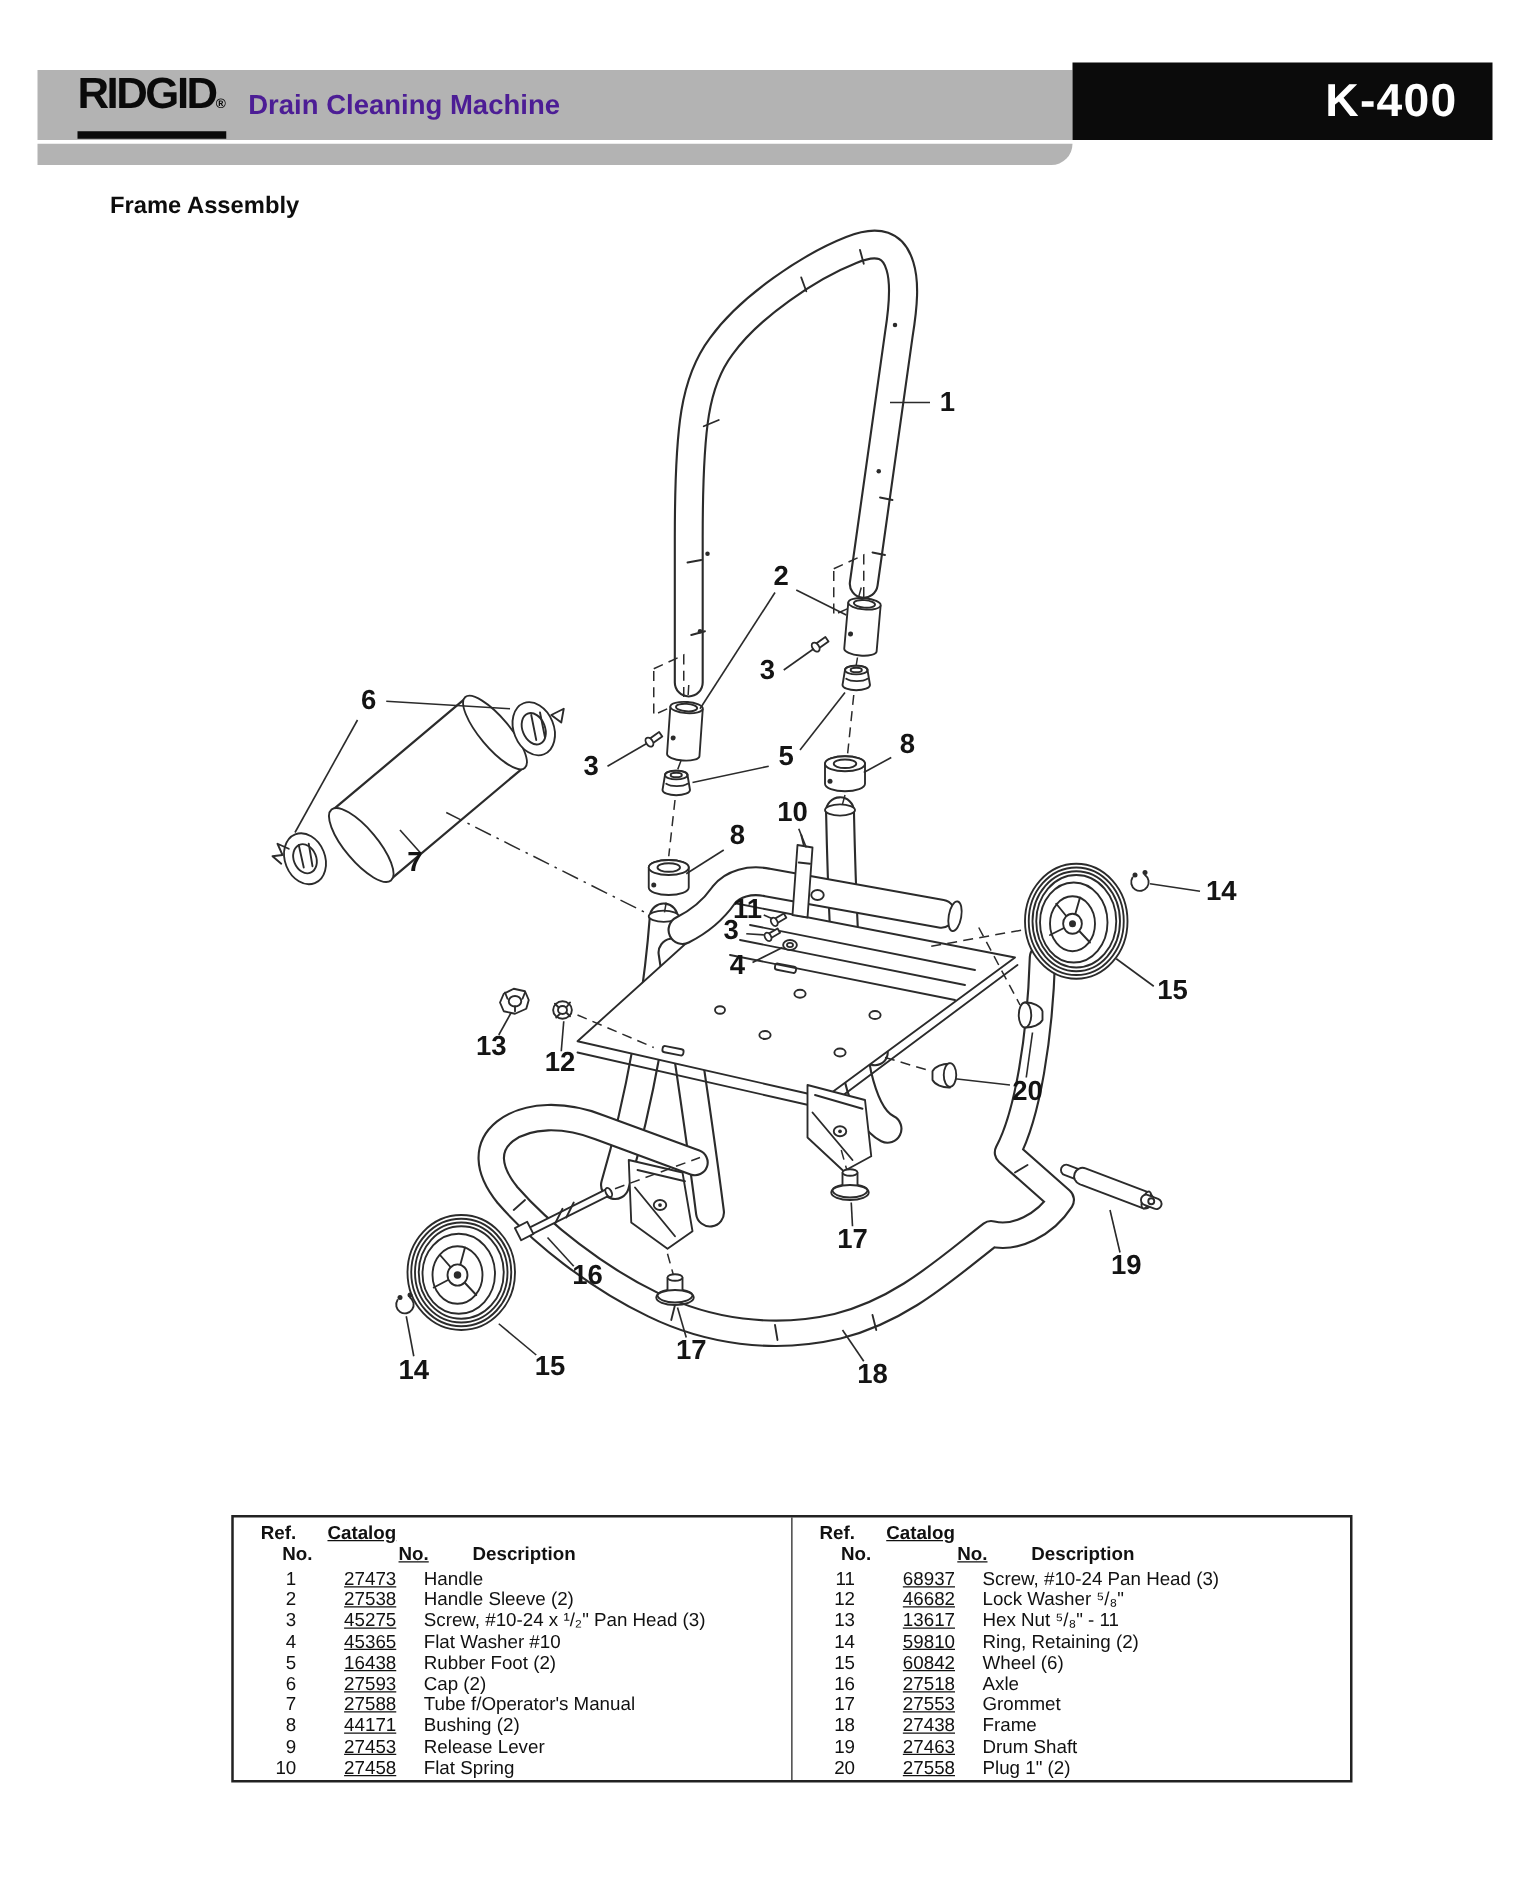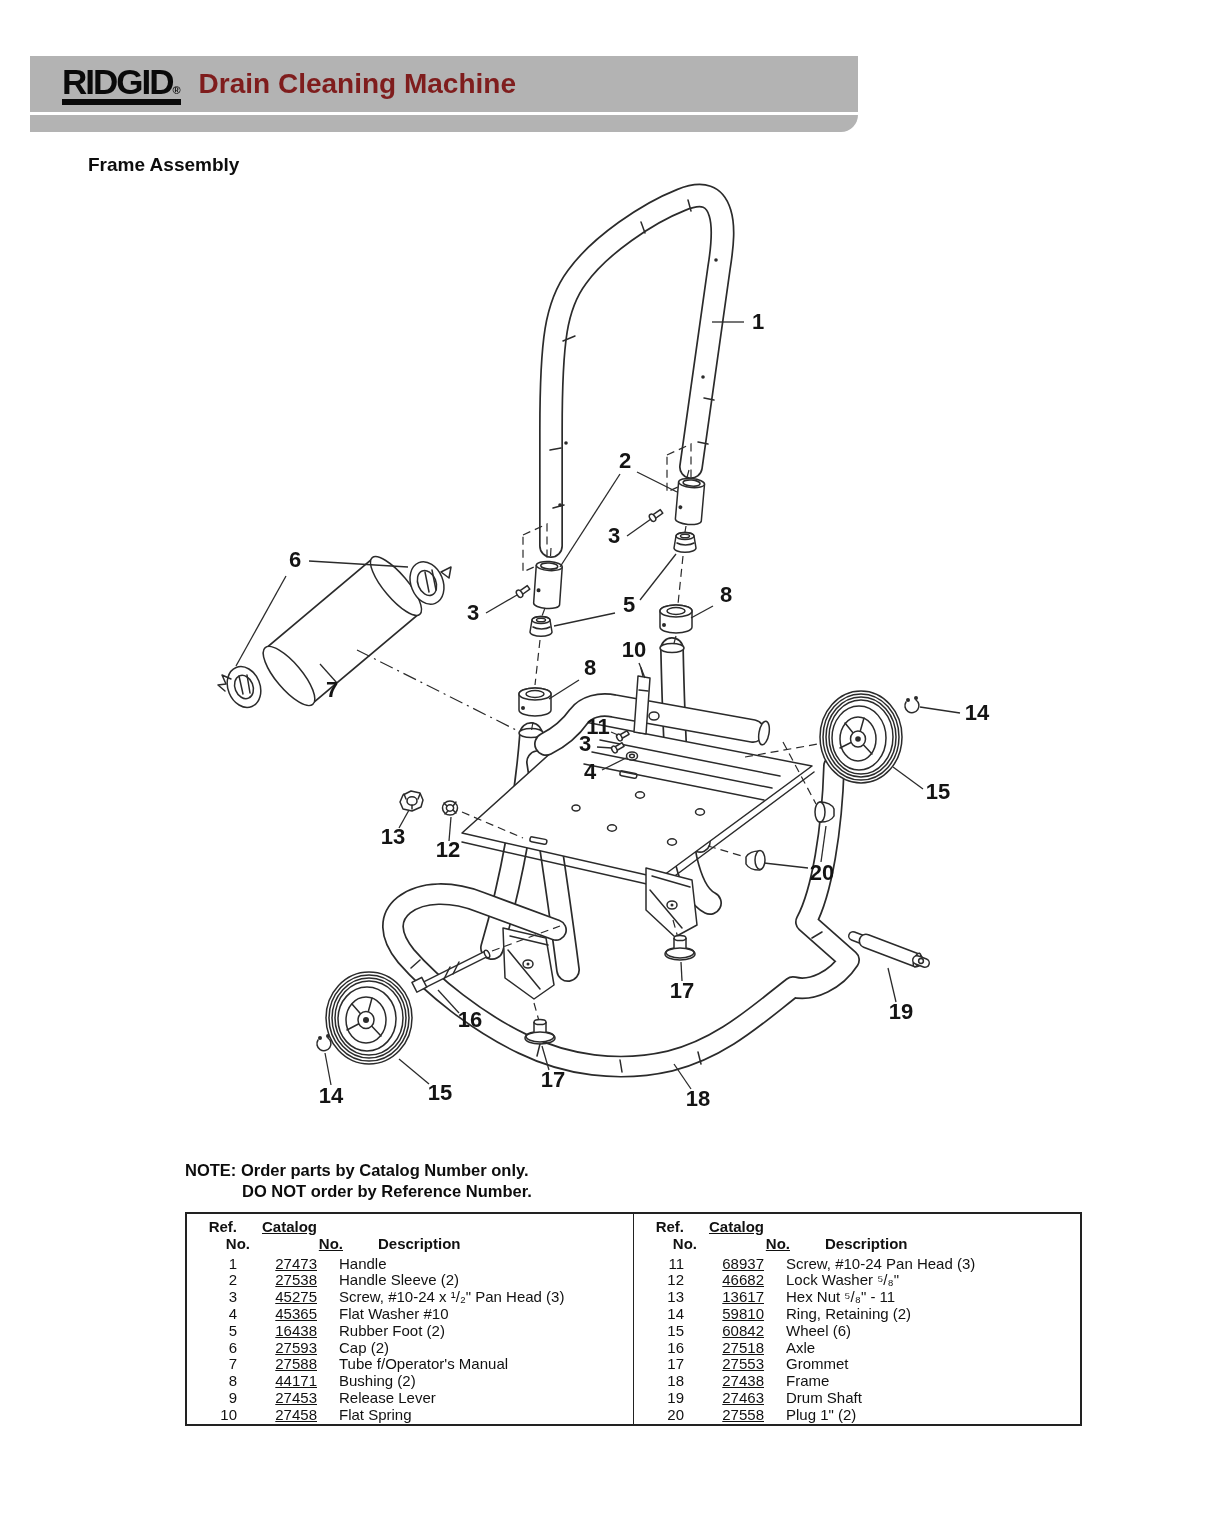--- a/index.html
+++ b/index.html
@@ -6,23 +6,23 @@
   #page{position:relative;width:1230px;height:1519px;background:#ffffff;overflow:hidden;
         font-family:"Liberation Sans","DejaVu Sans",sans-serif;color:#111;}
   
   #hdr-bar{position:absolute;left:30px;top:56px;width:828px;height:56px;background:#b3b3b3;
            display:flex;align-items:center;}
   #hdr-black{position:absolute;left:858px;top:50px;width:336px;height:62px;background:#0b0b0b;
              display:flex;align-items:center;justify-content:flex-end;}
   #hdr-bar2{position:absolute;left:30px;top:115px;width:828px;height:17px;background:#b3b3b3;
             border-radius:0 0 18px 0;}
   .brand{font-size:35px;font-weight:900;letter-spacing:-2px;color:#0a0a0a;
-         border-bottom:6px solid #0a0a0a;line-height:1.0;margin-left:32px;padding:0 2px 0 0;}
+         border-bottom:6px solid #0a0a0a;line-height:1.0;margin-left:32px;padding:0 2px 13px 0;}
   .brand sup{font-size:11px;font-weight:700;vertical-align:baseline;}
-  .product{font-size:28px;font-weight:bold;color:#7f1d1d;margin-left:18px;}
+  .product{font-size:22px;font-weight:bold;color:#4c1d95;margin-left:18px;}
   .model{font-size:37px;font-weight:bold;color:#ffffff;margin-right:28px;letter-spacing:1px;}
   
   #page-title{position:absolute;left:88px;top:154px;font-size:19px;font-weight:bold;color:#0d0d0d;}
   
   #diagram{position:absolute;left:0;top:0;width:1230px;height:1519px;}
   .ln{stroke:#2b2b2b;stroke-width:1.5;fill:none;stroke-linecap:round;stroke-linejoin:round;}
   .part{fill:#ffffff;stroke:#2b2b2b;stroke-width:1.5;stroke-linejoin:round;}
   .dash{stroke:#2b2b2b;stroke-width:1.2;fill:none;stroke-dasharray:8 5;}
   .dashdot{stroke:#2b2b2b;stroke-width:1.2;fill:none;stroke-dasharray:14 5 2 5;}
   .t24o{stroke:#2b2b2b;stroke-width:24;fill:none;stroke-linecap:round;stroke-linejoin:round;}
@@ -55,20 +55,23 @@
   .spacer{height:3px;}
 </style>
 </head>
 <body>
 
 <div id="page">
 
   <div id="hdr-bar">
     <span class="brand"><span>RIDGID</span><sup>®</sup></span>
     <span class="product">Drain Cleaning Machine</span>
+  </div>
+  <div id="hdr-black">
+    <span class="model">K-400</span>
   </div>
   <div id="hdr-bar2"></div>
 
   <div id="page-title">Frame Assembly</div>
 
   <svg id="diagram" viewBox="0 0 1230 1519" xmlns="http://www.w3.org/2000/svg">
 
     <g>
       <path class="t24o" d="M 551,546 L 551,430 C 551,340 556,305 577,277 C 600,245 648,213 681,200 C 703,191 715,196 720,213 C 724,226 723,243 719,268 L 691,467"></path>
       <path class="t24i" d="M 551,546 L 551,430 C 551,340 556,305 577,277 C 600,245 648,213 681,200 C 703,191 715,196 720,213 C 724,226 723,243 719,268 L 691,467"></path>
@@ -365,25 +368,20 @@
         <line x1="691" y1="1089" x2="674" y2="1064" stroke="#2b2b2b" stroke-width="1.3"></line>
         <text x="698" y="1106" text-anchor="middle" class="callout">18</text>
         <line x1="896" y1="1002" x2="888" y2="968" stroke="#2b2b2b" stroke-width="1.3"></line>
         <text x="901" y="1019" text-anchor="middle" class="callout">19</text>
         <line x1="821" y1="862" x2="826" y2="826" stroke="#2b2b2b" stroke-width="1.3"></line>
         <line x1="808" y1="868" x2="764" y2="863" stroke="#2b2b2b" stroke-width="1.3"></line>
         <text x="822" y="880" text-anchor="middle" class="callout">20</text>
       </g>
   </svg>
 
-  <div id="note">
-    <div><span>NOTE:</span>
-         <span>Order parts by Catalog Number only.</span></div>
-    <div class="note2">DO NOT order by Reference Number.</div>
-  </div>
 
   <div id="ptable">
     <div class="half left">
       <div class="prow phead">
         <div class="c-ref">Ref.</div>
         <div class="c-cat">Catalog</div>
         <div class="c-desc"></div>
       </div>
       <div class="prow phead">
         <div class="c-ref u">No.</div>

